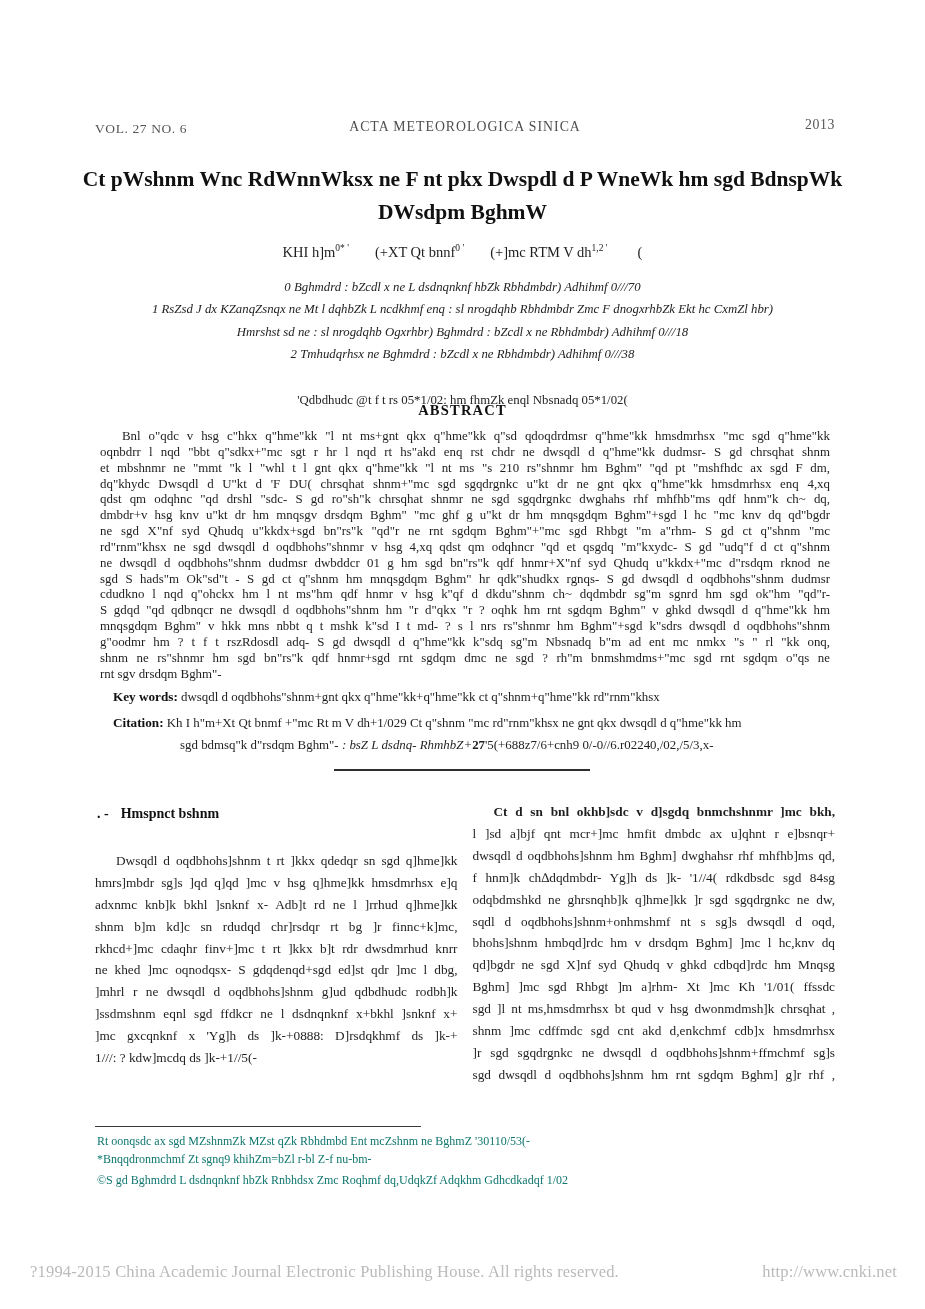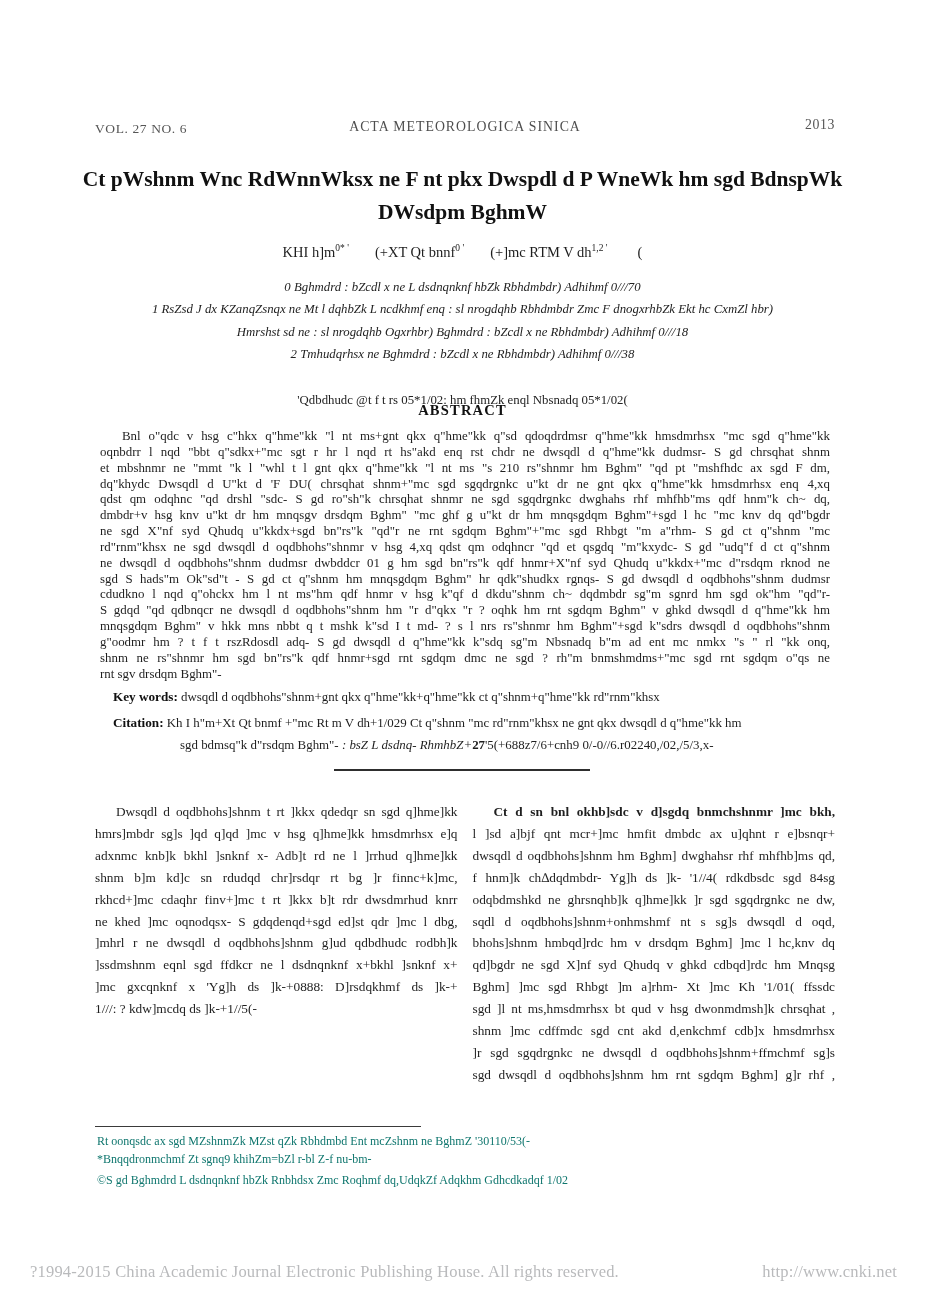--- a/index.html
+++ b/index.html
@@ -160,20 +160,23 @@
       <b>Citation:</b>
       <span>Kh I h"m+Xt  Qt bnmf +"mc Rt m V dh+1/029 Ct q"shnm "mc rd"rnm"khsx ne gnt qkx dwsqdl  d q"hme"kk hm</span>
     </div>
     <div class="cit-line2"><span>sgd bdmsq"k d"rsdqm Bghm"- </span><span class="it">: bsZ L dsdnq- RhmhbZ+</span><span class="bd">27</span><span>'5(+688z7/6+cnh9 0/-0//6.r02240,/02,/5/3,x-</span></div>
   </div>
 
   <div class="divider"></div>
 
   <div class="columns">
     <div class="col col-left">
+      <div class="sec-heading">
+        <span class="sec-no">. -</span><span>Hmspnct bshnm</span>
+      </div>
       <div class="body-lines">
           <div class="jline">Dwsqdl  d oqdbhohs]shnm t rt ]kkx qdedqr sn sgd q]hme]kk</div>
           <div class="jline">hmrs]mbdr sg]s ]qd q]qd ]mc v hsg q]hme]kk hmsdmrhsx e]q</div>
           <div class="jline">adxnmc knb]k bkhl ]snknf x- Adb]t rd ne l ]rrhud q]hme]kk</div>
           <div class="jline">shnm b]m kd]c sn rdudqd chr]rsdqr rt bg ]r finnc+k]mc,</div>
           <div class="jline">rkhcd+]mc cdaqhr finv+]mc t rt ]kkx b]t rdr dwsdmrhud knrr</div>
           <div class="jline">ne khed ]mc oqnodqsx- S gdqdenqd+sgd ed]st qdr ]mc l dbg,</div>
           <div class="jline">]mhrl r ne dwsqdl  d oqdbhohs]shnm g]ud qdbdhudc rodbh]k</div>
           <div class="jline">]ssdmshnm eqnl   sgd ffdkcr ne l  dsdnqnknf x+bkhl ]snknf x+</div>
           <div class="jline">]mc gxcqnknf x 'Yg]h ds ]k-+0888: D]rsdqkhmf  ds ]k-+</div>

